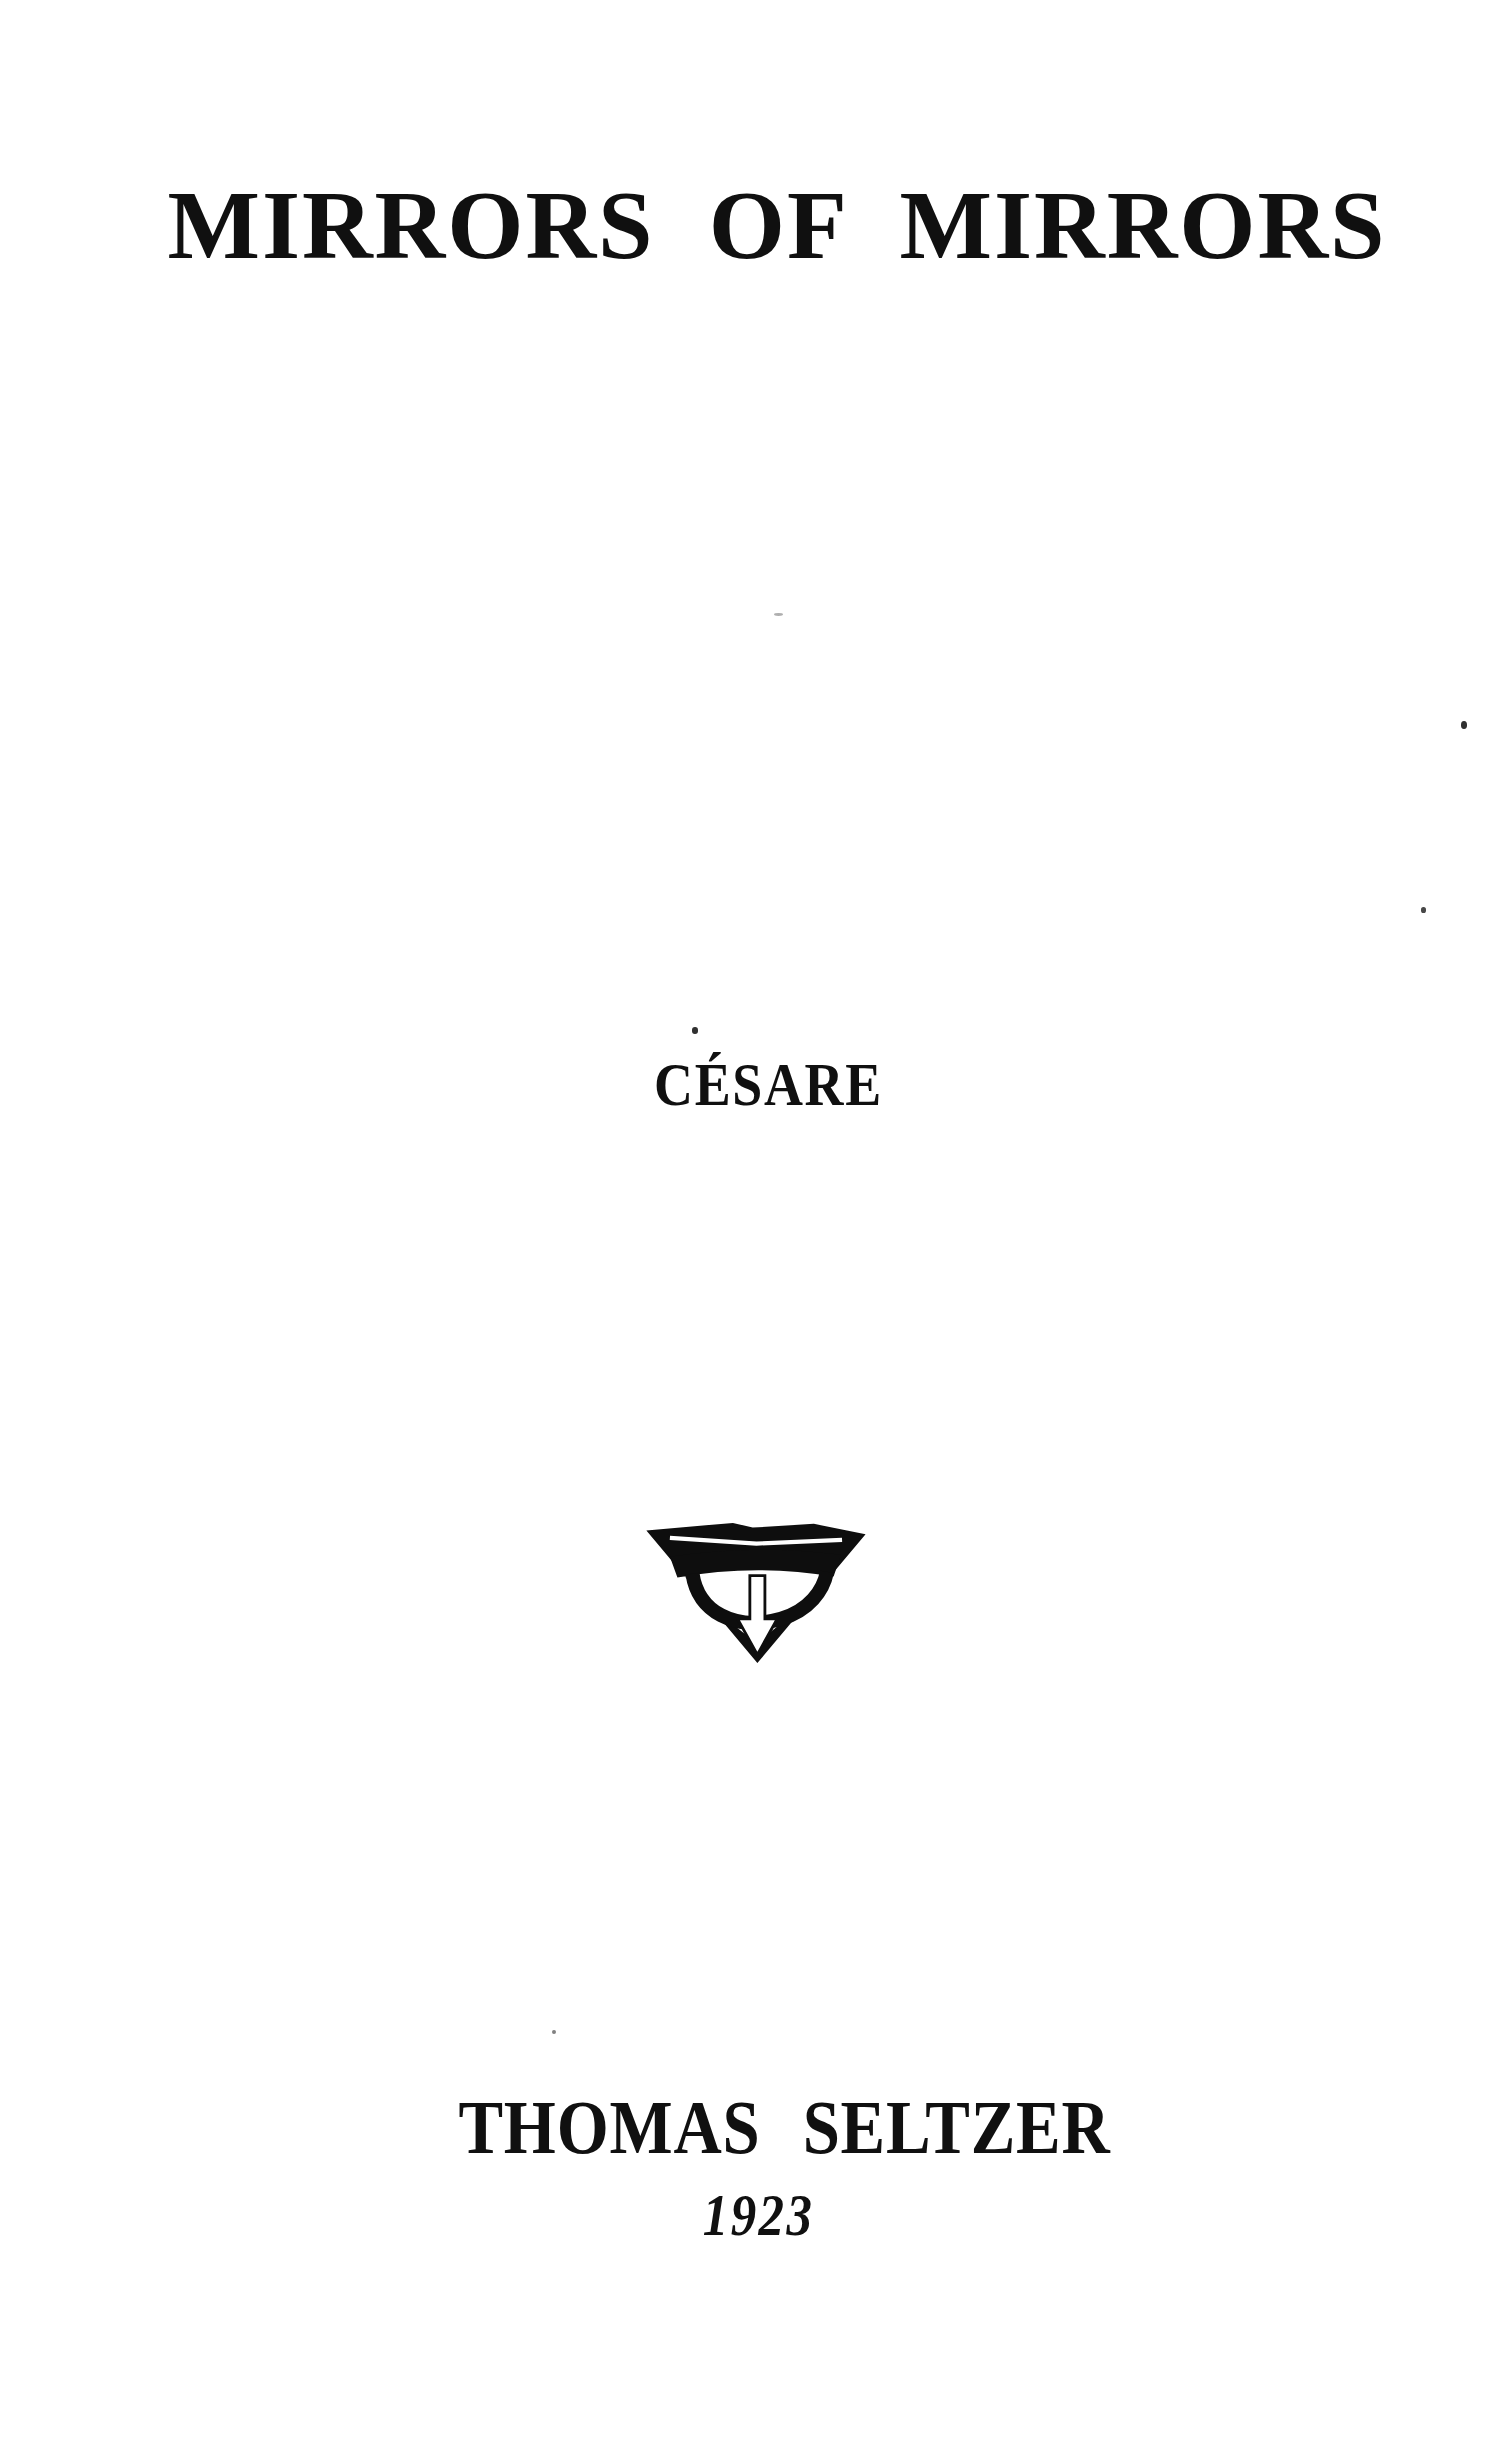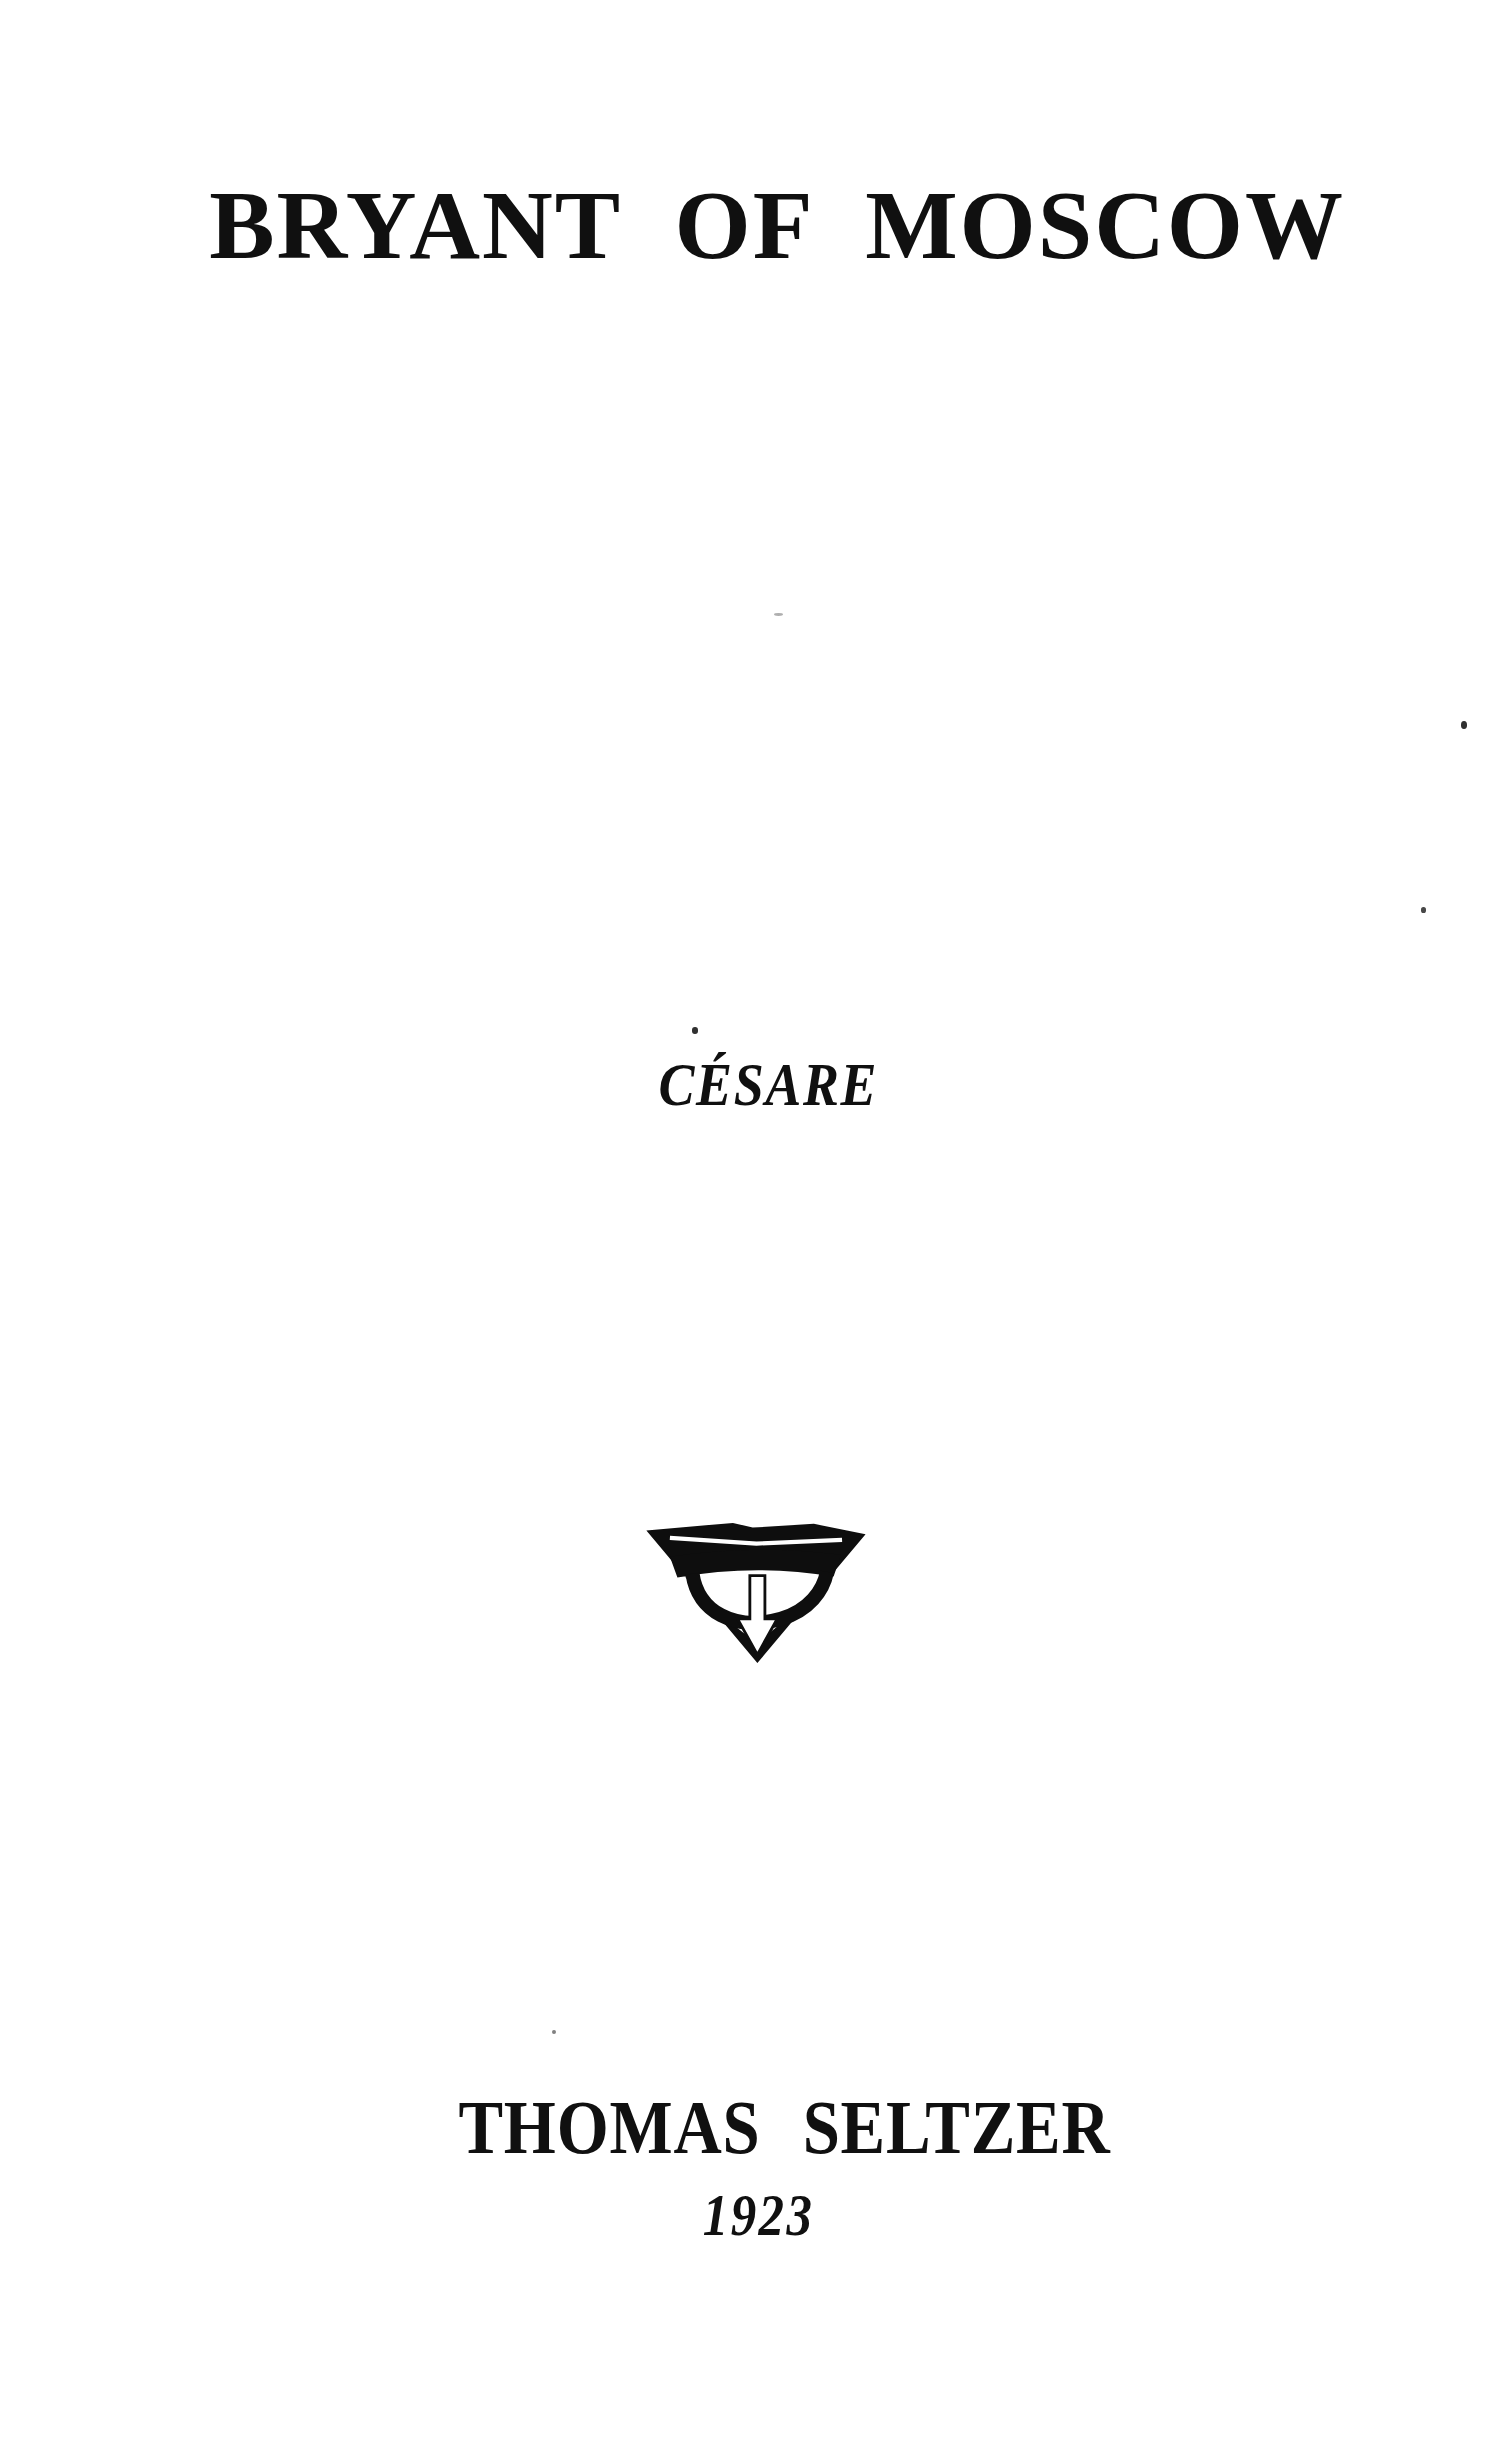--- a/index.html
+++ b/index.html
@@ -55,21 +55,21 @@
   
   .illus-credit { top: 982px; }
   .illus-credit .tx {
     font-size: 51px;
     font-weight: 700;
     font-style: italic;
     word-spacing: 11.3px;
     left: 13.2px;
     transform: scaleX(0.98);
   }
-  .illustrator-name { top: 1053px; font-style: italic; }
+  .illustrator-name { top: 1053px; }
   .illustrator-name .tx {
     font-size: 62px;
     font-weight: 700;
     letter-spacing: 1.9px;
     left: 13.2px;
     transform: scaleX(0.87);
   }
 
   
   .device-line { top: 1521px; }
@@ -109,21 +109,21 @@
     background: #1a1a1a;
     border-radius: 50%;
   }
 </style>
 </head>
 <body>
 
 <div class="page">
 
   <div class="tline book-title">
-    <span class="tx">BRYANT OF MOSCOW</span>
+    <span class="tx">MIRRORS OF MIRRORS</span>
   </div>
 
 
 
 
   <div class="tline illustrator-name">
     <span class="tx">CÉSARE</span>
   </div>
 
   <div class="tline device-line">

